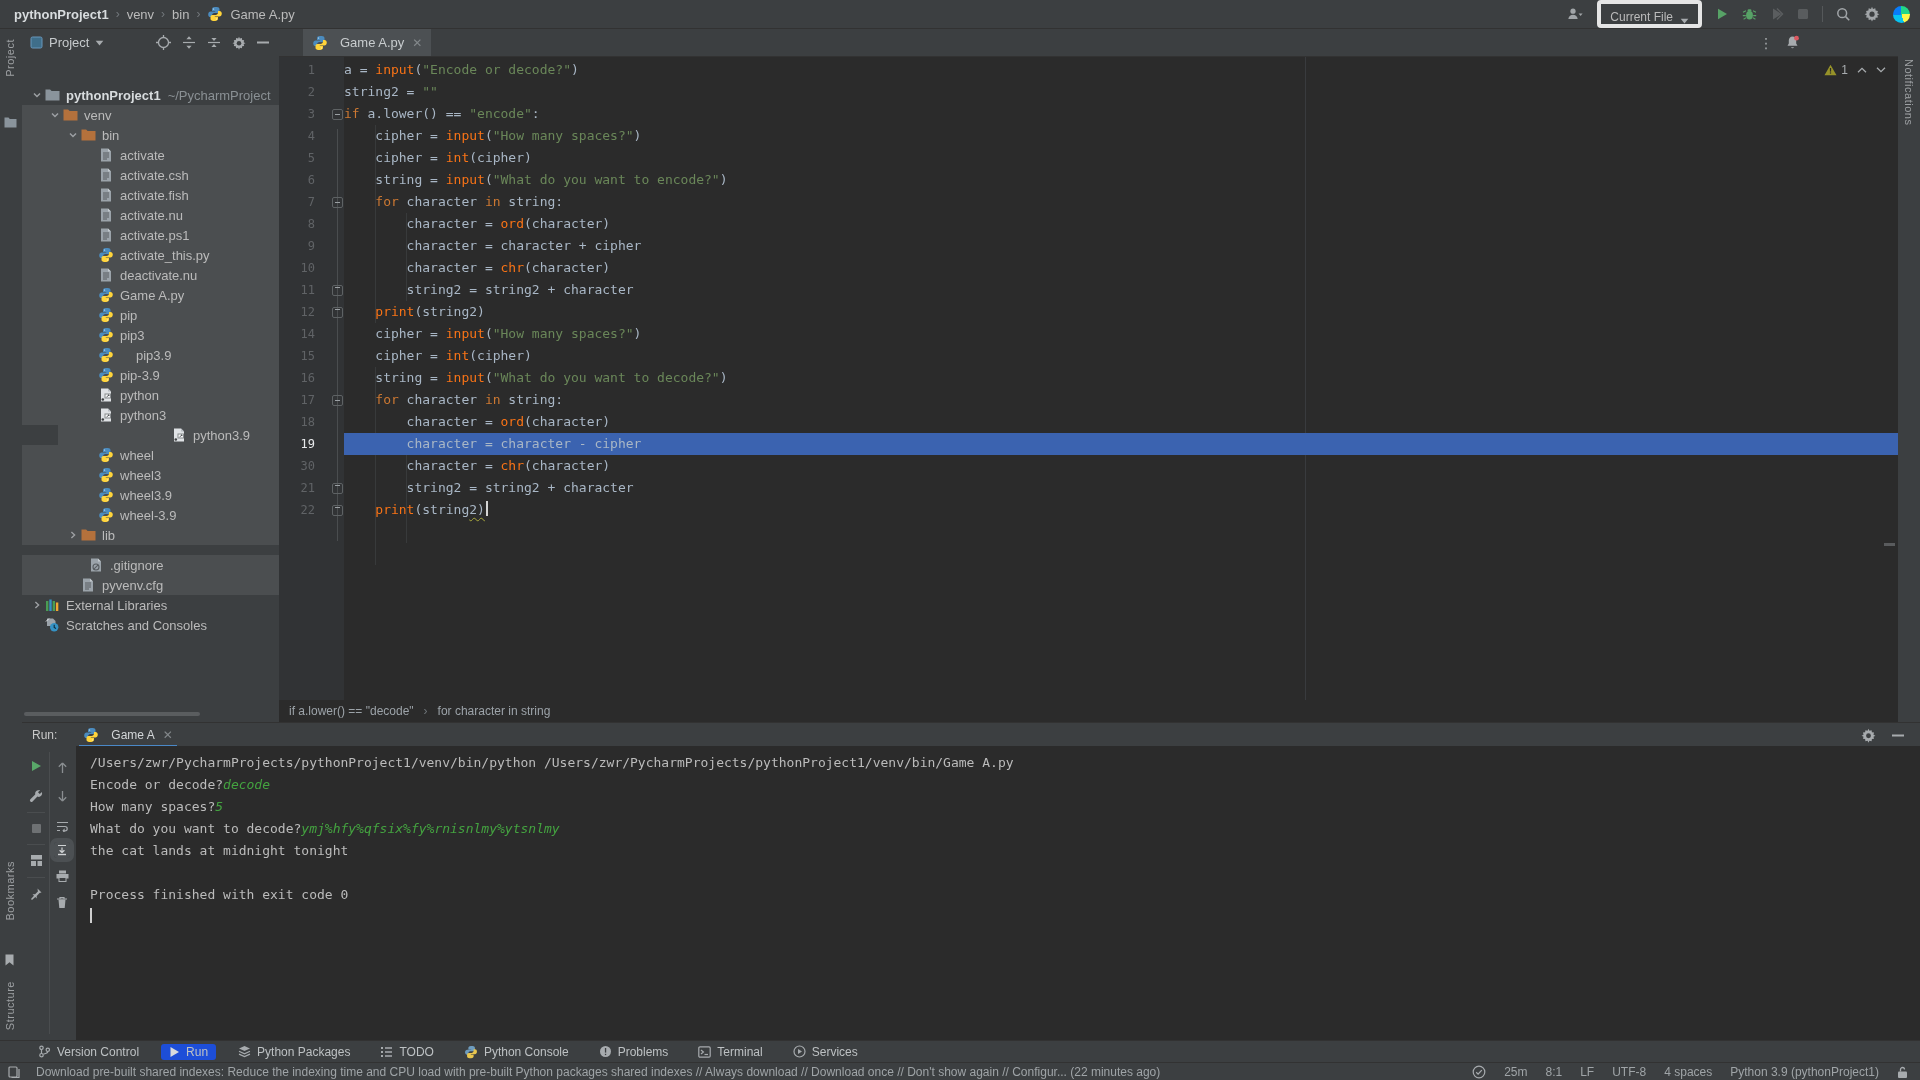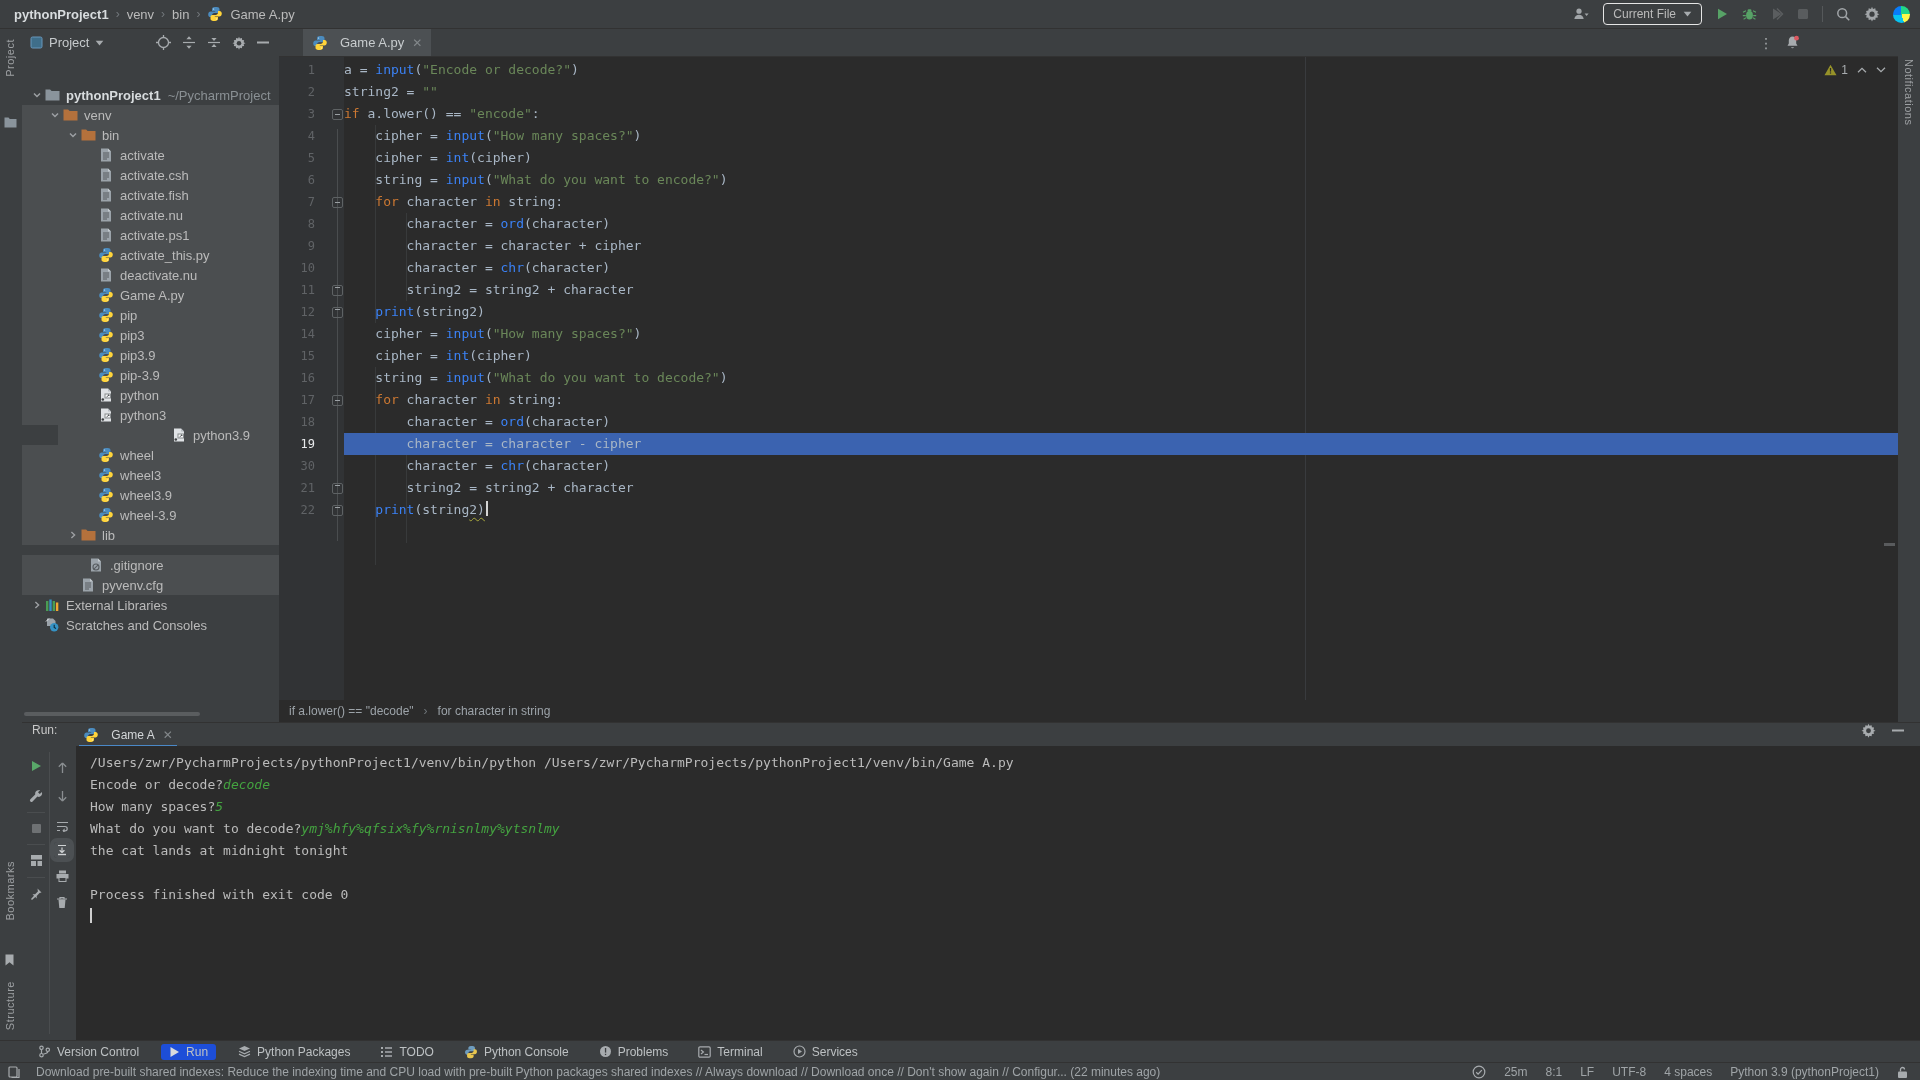--- a/index.html
+++ b/index.html
@@ -7,21 +7,21 @@
        font-family:"Liberation Sans",sans-serif;color:#BBBBBB;font-size:13px;}
   svg{display:block;}
 
   
   #topbar{position:absolute;left:0;top:0;width:1920px;height:28px;background:#3C3F41;
           border-bottom:1px solid #323232;display:flex;align-items:center;}
   #topcrumbs{display:flex;align-items:center;gap:7px;padding-left:14px;white-space:nowrap;}
   .tcrumb{color:#BBBBBB;} .tcrumb.first{font-weight:bold;color:#D8DCDE;}
   .tsep{color:#72777B;font-size:12px;}
   #topright{margin-left:auto;display:flex;align-items:center;gap:13px;padding-right:10px;}
-  .runconfig{height:20px;border:1px solid #e5e5e5;border-radius:4px;display:flex;align-items:center;
+  .runconfig{height:20px;border:4px solid #e5e5e5;border-radius:4px;display:flex;align-items:flex-end;
              gap:7px;padding:0 9px;color:#BBBBBB;font-size:12px;}
   .tico{opacity:.95;display:flex;align-items:center;}
   .tico.dis{opacity:.45;}
   .vdiv{width:1px;height:16px;background:#55585A;}
   #ide-logo{width:17px;height:17px;border-radius:50%;
     background:conic-gradient(#21D789 0 25%,#FCF84A 25% 45%,#07C3F2 45% 75%,#087CFA 75% 100%);}
 
   
   #leftstrip{position:absolute;left:0;top:29px;width:22px;height:1011px;background:#3C3F41;border-right:1px solid #323232;}
   #rightstrip{position:absolute;right:0;top:29px;width:22px;height:1011px;background:#3C3F41;border-left:1px solid #323232;}
@@ -58,32 +58,32 @@
   #marginline{position:absolute;left:1026px;top:0;bottom:0;width:1px;background:#393B3E;}
   #codelines{position:absolute;left:0;top:2px;right:0;font-family:"DejaVu Sans Mono","Liberation Mono",monospace;font-size:13px;}
   .cl{position:relative;height:22px;line-height:22px;white-space:pre;}
   .cl.hl{background:linear-gradient(90deg,transparent 65px,#3B63B0 65px);}
   .lnum{position:absolute;left:0;width:36px;text-align:right;color:#606366;font-size:12px;}
   .cl.hl .lnum{color:#E8EAEC;}
   .fold{position:absolute;left:53px;top:6px;width:9px;height:9px;border:1px solid #5E6264;border-radius:2px;}
   .fold.start::after{content:"";position:absolute;left:2px;top:3.5px;width:5px;height:1px;background:#9A9FA3;}
   .fold.end::after{content:"";position:absolute;left:2px;top:1px;width:5px;height:1px;background:#9A9FA3;}
   .ctext{position:absolute;left:65px;}
-  .p{color:#A9B7C6;} .k{color:#CC7832;} .s{color:#6A8759;} .b{color:#3b82f6;}
+  .p{color:#A9B7C6;} .k{color:#CC7832;} .s{color:#6A8759;} .b{color:#f97316;}
   .w{color:#A9B7C6;text-decoration:underline wavy #A8A83C 1px;text-underline-offset:3px;}
   .caret{display:inline-block;width:2px;height:15px;background:#D4D4D4;vertical-align:-2px;margin-left:1px;}
   #inspect{position:absolute;right:12px;top:6px;display:flex;align-items:center;gap:9px;color:#A8ACAF;font-size:12px;}
   #stripemark{position:absolute;right:3px;top:486px;width:11px;height:3px;background:#595B5D;}
   #edcrumbs{position:absolute;left:0;bottom:0;right:0;height:22px;background:#2B2B2B;display:flex;
             align-items:center;gap:10px;padding-left:10px;font-size:12px;color:#9CA3A9;}
   .ecsep{color:#6E7478;}
 
   
   #runpanel{position:absolute;left:22px;top:722px;width:1898px;height:318px;background:#2B2B2B;}
-  #runheader{height:24px;background:#3C3F41;border-top:1px solid #323232;display:flex;position:relative;}
+  #runheader{height:24px;background:#3C3F41;border-top:1px solid #323232;display:flex;align-items:center;position:relative;}
   #runlabel{margin-left:10px;color:#C8C8C8;font-size:12px;}
   #runtab{display:flex;align-items:center;gap:6px;margin-left:22px;height:24px;position:relative;padding:0 4px;color:#D3D6D8;font-size:12px;}
   #runtab::after{content:"";position:absolute;left:0;right:0;bottom:0;height:2px;background:#4A88C7;}
   #runheader-right{position:absolute;right:16px;display:flex;align-items:center;gap:16px;}
   #console{position:absolute;left:0;top:24px;right:0;bottom:0;background:#2B2B2B;}
   #congutter{position:absolute;left:0;top:0;bottom:0;width:54px;background:#3C3F41;}
   #congutter .cdiv{position:absolute;left:27px;top:6px;bottom:6px;width:1px;background:#4A4D4F;}
   .cico{position:absolute;width:16px;height:16px;display:flex;align-items:center;justify-content:center;}
   .cico.act{background:#4C5053;border-radius:3px;outline:4px solid #4C5053;}
   .hdiv{position:absolute;left:5px;width:18px;height:1px;background:#4A4D4F;}
@@ -378,21 +378,21 @@
           <span class="ticon">
             <svg width="16" height="16" viewBox="0 0 16 16">
               <path fill="#4B8BBE" d="M7.9 1C6.2 1 5 1.9 5 3.2V5h3.2v.5H3.6C2.3 5.5 1.2 6.6 1.2 8.4c0 1.8 1.1 2.7 2.2 2.7H5V9.4C5 8.1 6.1 7 7.4 7h3.2c1.1 0 1.9-.9 1.9-2V3.2C12.5 1.9 11.3 1 9.9 1z"></path>
               <path fill="#FFD43B" d="M8.1 15c1.7 0 2.9-.9 2.9-2.2V11H7.8v-.5h4.6c1.3 0 2.4-1.1 2.4-2.9 0-1.8-1.1-2.7-2.2-2.7H11v1.7C11 7.9 9.9 9 8.6 9H5.4c-1.1 0-1.9.9-1.9 2v1.8C3.5 14.1 4.7 15 6.1 15z"></path>
               <circle cx="6.6" cy="3" r=".6" fill="#E8F2F8"></circle>
               <circle cx="9.4" cy="13" r=".6" fill="#FFF8DC"></circle>
             </svg>
           </span>
           <span class="tlabel">pip3</span>
         </div>
-        <div class="trow hl" style="padding-left: 76px;">
+        <div class="trow hl" style="padding-left: 76px; gap: 16px;">
           <span class="ticon">
             <svg width="16" height="16" viewBox="0 0 16 16">
               <path fill="#4B8BBE" d="M7.9 1C6.2 1 5 1.9 5 3.2V5h3.2v.5H3.6C2.3 5.5 1.2 6.6 1.2 8.4c0 1.8 1.1 2.7 2.2 2.7H5V9.4C5 8.1 6.1 7 7.4 7h3.2c1.1 0 1.9-.9 1.9-2V3.2C12.5 1.9 11.3 1 9.9 1z"></path>
               <path fill="#FFD43B" d="M8.1 15c1.7 0 2.9-.9 2.9-2.2V11H7.8v-.5h4.6c1.3 0 2.4-1.1 2.4-2.9 0-1.8-1.1-2.7-2.2-2.7H11v1.7C11 7.9 9.9 9 8.6 9H5.4c-1.1 0-1.9.9-1.9 2v1.8C3.5 14.1 4.7 15 6.1 15z"></path>
               <circle cx="6.6" cy="3" r=".6" fill="#E8F2F8"></circle>
               <circle cx="9.4" cy="13" r=".6" fill="#FFF8DC"></circle>
             </svg>
           </span>
           <span class="tlabel">pip3.9</span>
         </div>

